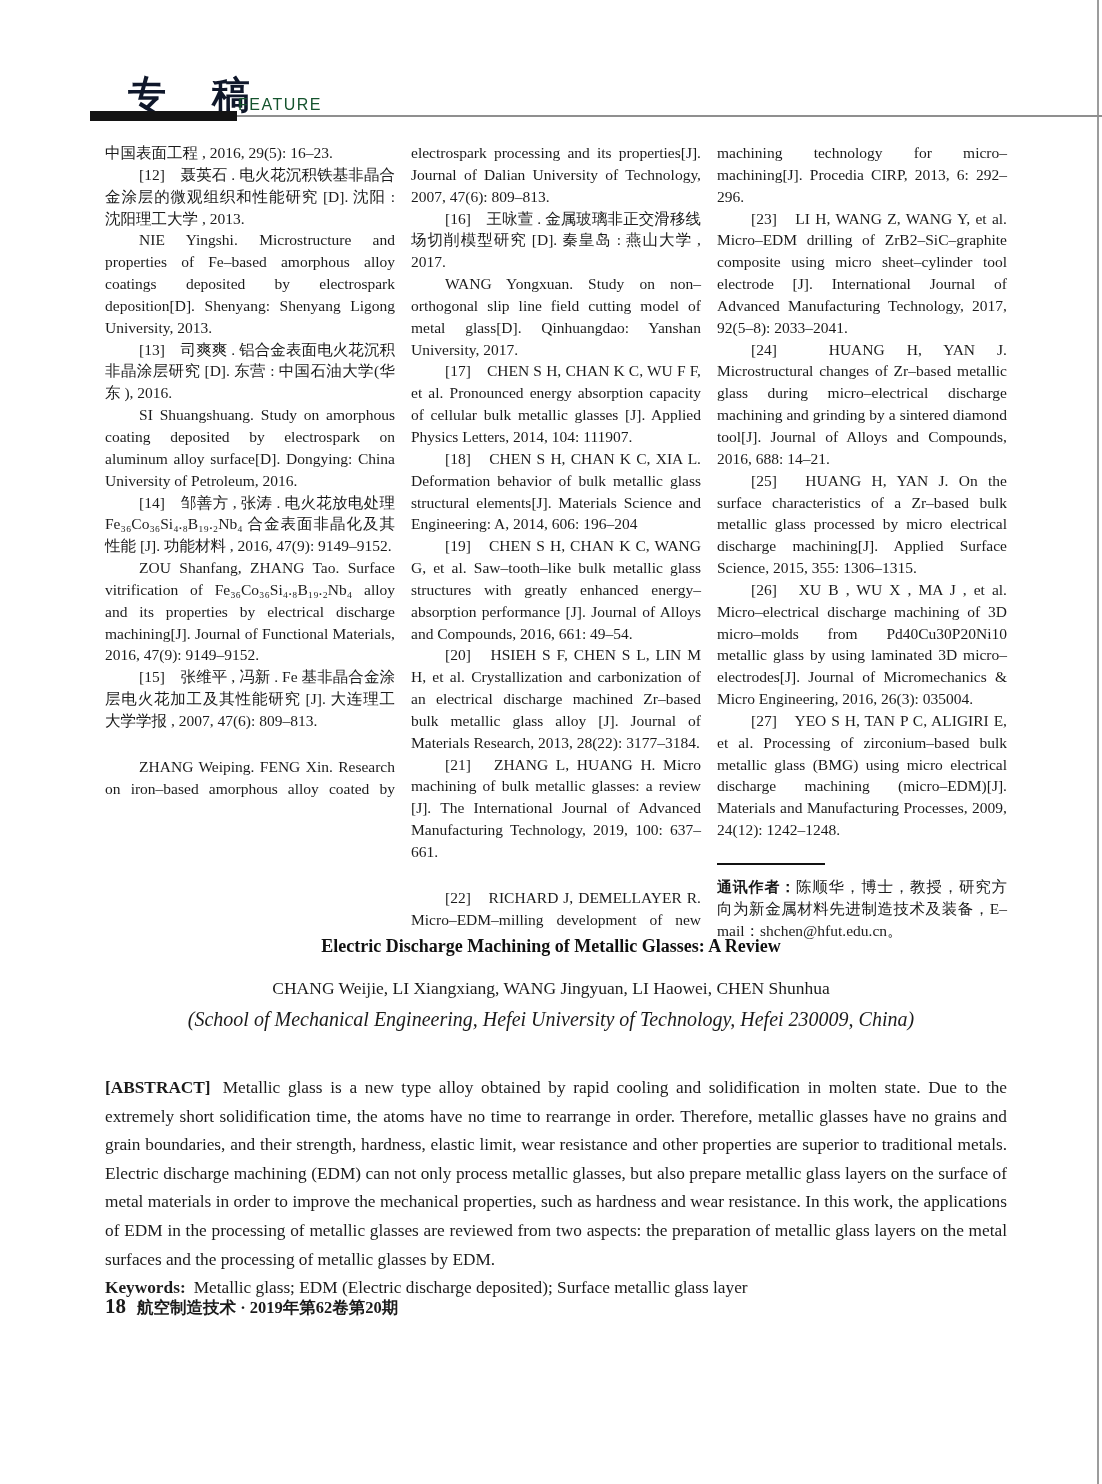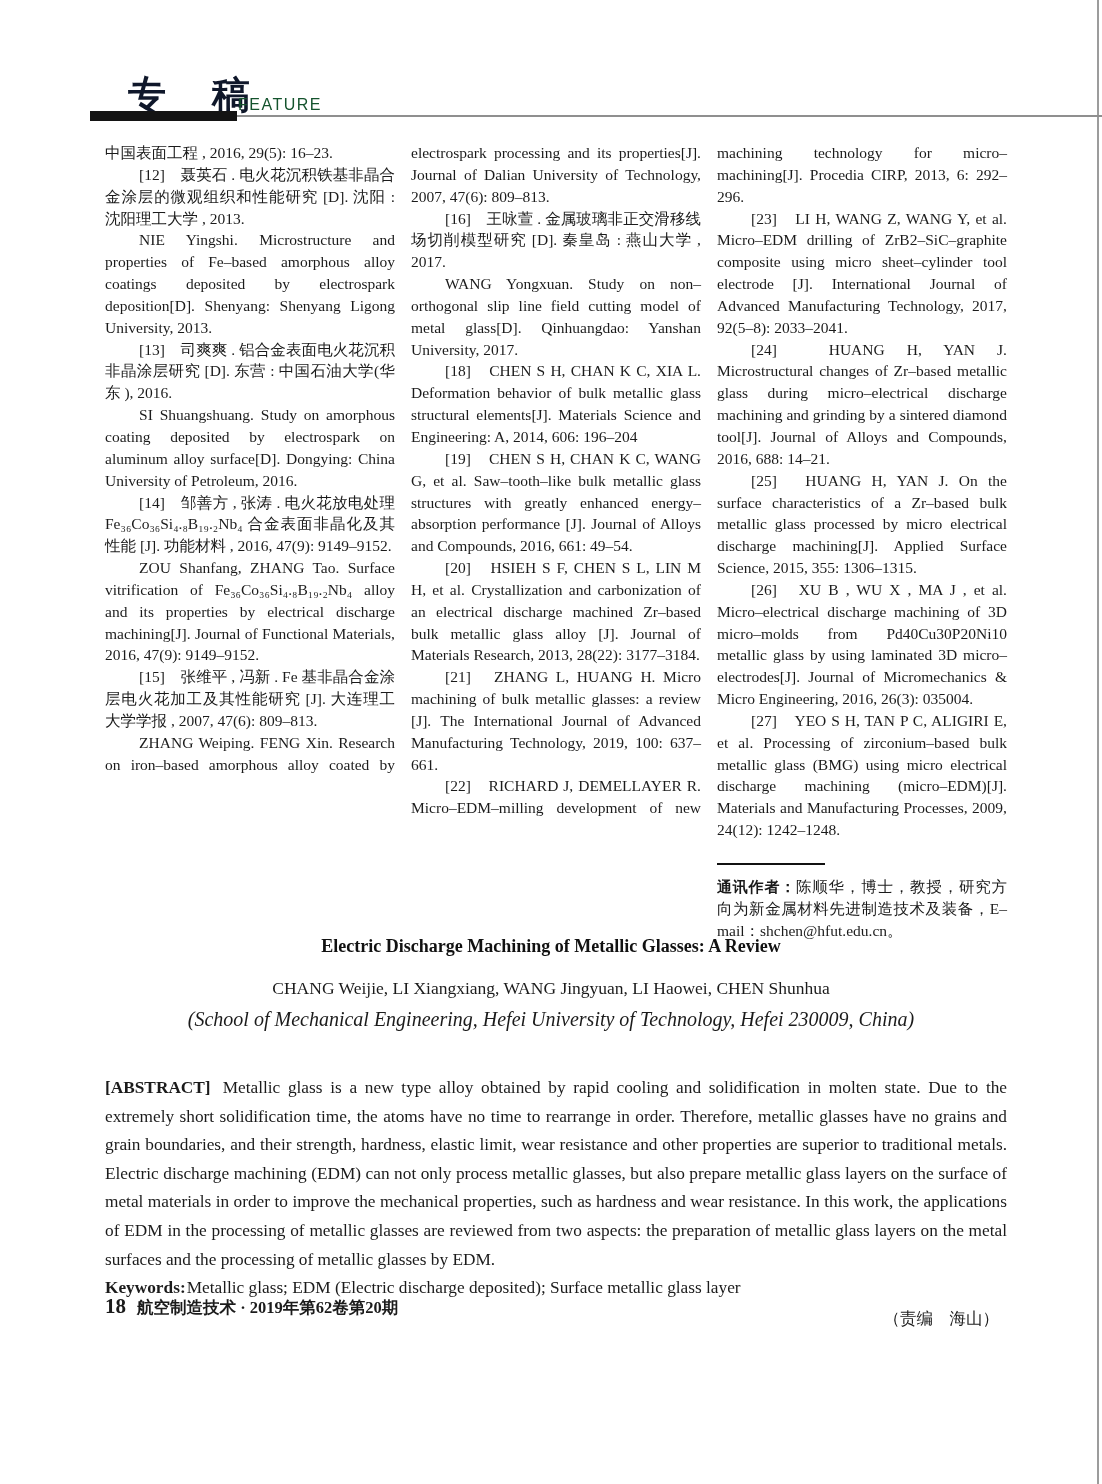--- a/index.html
+++ b/index.html
@@ -16,36 +16,36 @@
   .masthead-en{position:absolute;left:238px;top:96px;font-size:16px;color:#14532d;
     font-family:"Liberation Sans","DejaVu Sans",sans-serif;letter-spacing:1.5px;}
   .rule-thin{position:absolute;left:90px;top:115px;width:1012px;height:2px;background:#8f8f8f;}
   .rule-thick{position:absolute;left:90px;top:111px;width:147px;height:10px;background:#141414;}
 
   
   .refs{position:absolute;left:105px;top:142px;width:902px;display:flex;gap:16px;}
   .refcol{flex:1 1 0;min-width:0;}
   .ref{margin:0;font-size:15.5px;line-height:21.85px;text-align:justify;text-indent:2.2em;}
   .ref.no-indent{text-indent:0;}
-  .ref.fill{text-align-last:justify;}
+  .ref.fill{text-align-last:justify;margin-top:24px;}
   .author-rule{width:108px;height:2px;background:#111;margin:22px 0 11px 0;}
   .corr strong{font-family:"Liberation Sans","DejaVu Sans",sans-serif;font-size:15px;}
 
   
   .article-head{position:absolute;left:60px;top:936px;width:982px;text-align:center;}
   .article-head h1{margin:0;font-size:18px;font-weight:bold;color:#111;}
   .article-head .authors{margin:21px 0 0 0;font-size:17.5px;}
   .article-head .affil{margin:9px 0 0 0;font-size:20px;font-style:italic;}
 
   
   .abstract{position:absolute;left:105px;top:1074px;width:902px;}
   .abs{margin:0;font-size:17.3px;line-height:28.6px;text-align:justify;}
   .abs-label{font-weight:bold;margin-right:12px;}
   .kw{margin:0;font-size:17.3px;line-height:28.6px;}
-  .kw strong{margin-right:1px;text-align:center;}
+  .kw strong{margin-right:8px;text-align:center;}
   .editor{margin:5px 8px 0 0;text-align:right;font-size:16.5px;}
 
   
   .page-footer{position:absolute;left:105px;top:1294px;}
   .pg-num{font-size:21px;font-weight:bold;margin-right:11px;}
   .journal{font-size:16.5px;font-weight:bold;}
 </style>
 </head>
 <body>
 
@@ -69,20 +69,21 @@
       <p class="ref">SI Shuangshuang. Study on amorphous coating deposited by electrospark on aluminum alloy surface[D]. Dongying: China University of Petroleum, 2016.</p>
       <p class="ref">[14]　邹善方 , 张涛 . 电火花放电处理 Fe₃₆Co₃₆Si₄.₈B₁₉.₂Nb₄ 合金表面非晶化及其性能 [J]. 功能材料 , 2016, 47(9): 9149–9152.</p>
       <p class="ref">ZOU Shanfang, ZHANG Tao. Surface vitrification of Fe₃₆Co₃₆Si₄.₈B₁₉.₂Nb₄ alloy and its properties by electrical discharge machining[J]. Journal of Functional Materials, 2016, 47(9): 9149–9152.</p>
       <p class="ref">[15]　张维平 , 冯新 . Fe 基非晶合金涂层电火花加工及其性能研究 [J]. 大连理工大学学报 , 2007, 47(6): 809–813.</p>
       <p class="ref fill">ZHANG Weiping. FENG Xin. Research on iron–based amorphous alloy coated by</p>
     </div>
     <div class="refcol">
       <p class="ref no-indent">electrospark processing and its properties[J]. Journal of Dalian University of Technology, 2007, 47(6): 809–813.</p>
       <p class="ref">[16]　王咏萱 . 金属玻璃非正交滑移线场切削模型研究 [D]. 秦皇岛 : 燕山大学 , 2017.</p>
       <p class="ref">WANG Yongxuan. Study on non–orthogonal slip line field cutting model of metal glass[D]. Qinhuangdao: Yanshan University, 2017.</p>
+      <p class="ref">[17]　CHEN S H, CHAN K C, WU F F, et al. Pronounced energy absorption capacity of cellular bulk metallic glasses [J]. Applied Physics Letters, 2014, 104: 111907.</p>
       <p class="ref">[18]　CHEN S H, CHAN K C, XIA L. Deformation behavior of bulk metallic glass structural elements[J]. Materials Science and Engineering: A, 2014, 606: 196–204</p>
       <p class="ref">[19]　CHEN S H, CHAN K C, WANG G, et al. Saw–tooth–like bulk metallic glass structures with greatly enhanced energy–absorption performance [J]. Journal of Alloys and Compounds, 2016, 661: 49–54.</p>
       <p class="ref">[20]　HSIEH S F, CHEN S L, LIN M H, et al. Crystallization and carbonization of an electrical discharge machined Zr–based bulk metallic glass alloy [J]. Journal of Materials Research, 2013, 28(22): 3177–3184.</p>
       <p class="ref">[21]　ZHANG L, HUANG H. Micro machining of bulk metallic glasses: a review [J]. The International Journal of Advanced Manufacturing Technology, 2019, 100: 637–661.</p>
       <p class="ref fill">[22]　RICHARD J, DEMELLAYER R. Micro–EDM–milling development of new</p>
     </div>
     <div class="refcol">
       <p class="ref no-indent">machining technology for micro–machining[J]. Procedia CIRP, 2013, 6: 292–296.</p>
       <p class="ref">[23]　LI H, WANG Z, WANG Y, et al. Micro–EDM drilling of ZrB2–SiC–graphite composite using micro sheet–cylinder tool electrode [J]. International Journal of Advanced Manufacturing Technology, 2017, 92(5–8): 2033–2041.</p>
       <p class="ref">[24]　HUANG H, YAN J. Microstructural changes of Zr–based metallic glass during micro–electrical discharge machining and grinding by a sintered diamond tool[J]. Journal of Alloys and Compounds, 2016, 688: 14–21.</p>
@@ -102,20 +103,19 @@
     <p class="affil">(School of Mechanical Engineering, Hefei University of Technology, Hefei 230009, China)</p>
   </section>
 
   <section class="abstract">
     <p class="abs">
       <strong class="abs-label">[ABSTRACT]</strong><span>Metallic glass is a new type alloy obtained by rapid cooling and solidification in molten state. Due to the extremely short solidification time, the atoms have no time to rearrange in order. Therefore, metallic glasses have no grains and grain boundaries, and their strength, hardness, elastic limit, wear resistance and other properties are superior to traditional metals. Electric discharge machining (EDM) can not only process metallic glasses, but also prepare metallic glass layers on the surface of metal materials in order to improve the mechanical properties, such as hardness and wear resistance. In this work, the applications of EDM in the processing of metallic glasses are reviewed from two aspects: the preparation of metallic glass layers on the metal surfaces and the processing of metallic glasses by EDM.</span>
     </p>
     <p class="kw">
       <strong>Keywords:</strong><span>Metallic glass; EDM (Electric discharge deposited); Surface metallic glass layer</span>
     </p>
-    <p class="editor">（责编　海山）</p>
   </section>
 
   <footer class="page-footer">
     <span class="pg-num">18</span><span class="journal">航空制造技术 · 2019年第62卷第20期</span>
   </footer>
 
 </div>
 
 </body></html>

